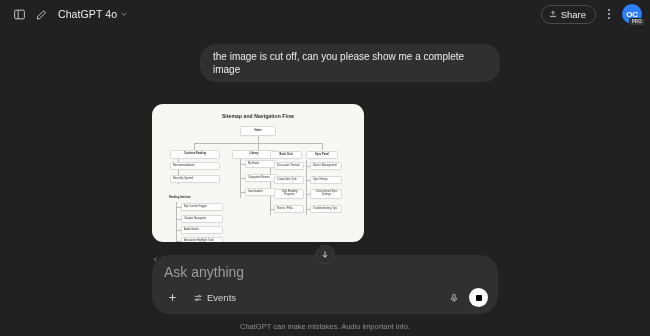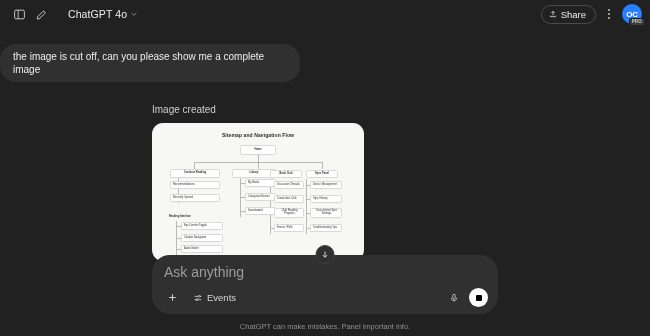--- a/index.html
+++ b/index.html
@@ -16,21 +16,21 @@
     position: absolute; top: 0; left: 0; right: 0; height: 28px;
     display: flex; align-items: center; padding: 0 8px; z-index: 30;
   }
   .icon-btn {
     width: 22px; height: 22px; display: flex; align-items: center;
     justify-content: center; border-radius: 5px; color: #c8c8c8;
   }
   .icon-btn svg { display: block; }
   .model-pill {
     display: flex; align-items: center; gap: 3px;
-    padding: 2px 6px; border-radius: 6px; margin-left: 10px;
+    padding: 2px 6px; border-radius: 6px; margin-left: 0;
   }
   .model-name { font-size: 10.5px; color: #ececec; letter-spacing: .1px; }
   .chev { width: 8px; height: 8px; color: #9b9b9b; }
   .topbar-right {
     margin-left: auto; display: flex; align-items: center; gap: 5px;
   }
   .share-btn {
     display: flex; align-items: center; gap: 4px;
     border: 1px solid #4a4a4a; border-radius: 11px;
     padding: 3px 9px 3px 7px; font-size: 9.5px; color: #ececec;
@@ -53,21 +53,21 @@
     background: #3b3b3b; color: #d6d6d6; font-size: 4.5px;
     padding: 1px 2px; border-radius: 2px; line-height: 1;
     border: .5px solid #212121; font-weight: bold; letter-spacing: .2px;
   }
 
   
   .convo {
     position: absolute; top: 28px; left: 0; right: 0; bottom: 0;
     overflow: hidden;
   }
-  .user-row { display: flex; justify-content: flex-start; padding: 16px 150px 0 0; }
+  .user-row { display: flex; justify-content: flex-end; padding: 16px 150px 0 0; }
   .user-bubble {
     background: #303030; border-radius: 16px;
     padding: 6px 13px; font-size: 10px; color: #ececec;
     max-width: 300px; line-height: 1.3;
   }
 
   .assistant { padding: 22px 0 0 152px; }
   .img-caption { font-size: 10px; color: #cfcfcf; margin-bottom: 8px; }
 
   
@@ -182,21 +182,20 @@
   </div>
 </div>
 
 <div class="convo">
 
   <div class="user-row">
     <div class="user-bubble">the image is cut off, can you please show me a complete image</div>
   </div>
 
   <div class="assistant">
-    <div class="img-caption">Image created</div>
 
     <div class="gen-image">
       <div class="diagram-title">Sitemap and Navigation Flow</div>
 
       <div class="ln v" style="left:106px; top:32px; height:7px;"></div>
       <div class="ln h" style="left:42px; top:39px; width:128px;"></div>
       <div class="ln v" style="left:42px; top:39px; height:7px;"></div>
       <div class="ln v" style="left:106px; top:39px; height:7px;"></div>
       <div class="ln v" style="left:170px; top:39px; height:7px;"></div>
 
@@ -320,13 +319,13 @@
           </svg>
         </div>
         <div class="send-btn">
           <i></i>
         </div>
       </div>
     </div>
   </div>
 </div>
 
-<div class="footnote">ChatGPT can make mistakes. Panel important info.</div>
+<div class="footnote">ChatGPT can make mistakes. Audio important info.</div>
 
 </body></html>

